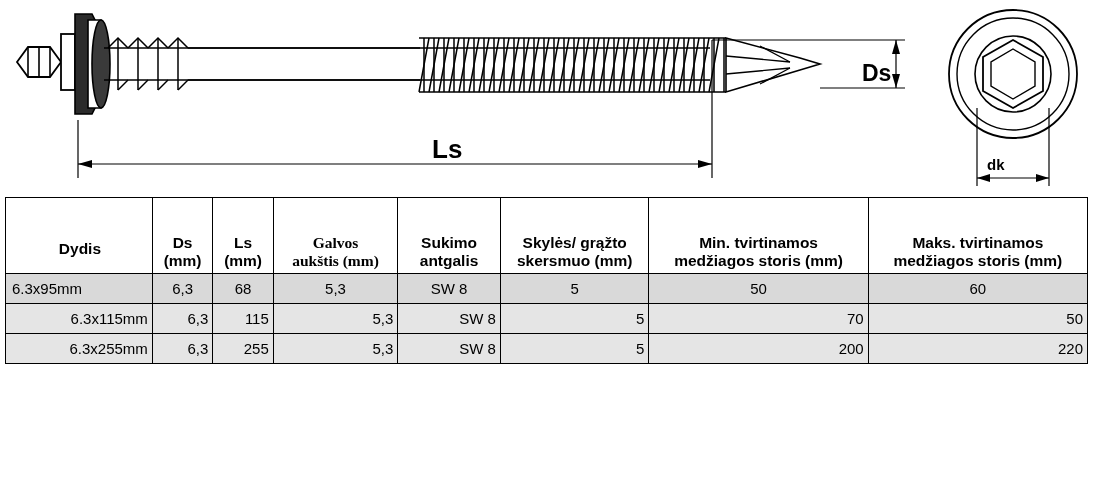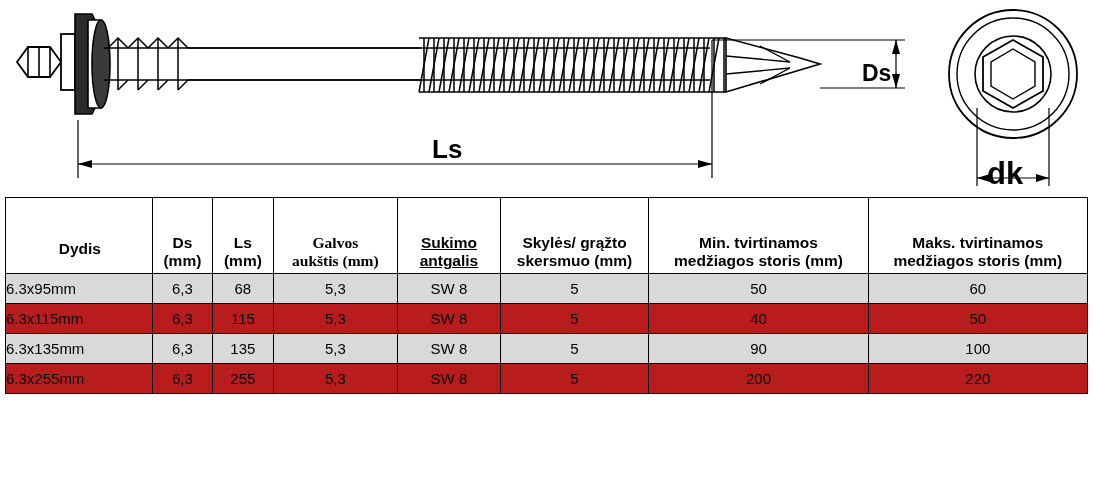--- a/index.html
+++ b/index.html
@@ -43,21 +43,21 @@
     font-size: 26px;
   }
   #label-ds {
     left: 862px;
     top: 60px;
     font-size: 23px;
   }
   #label-dk {
     left: 987px;
     top: 156px;
-    font-size: 31px;
+    font-size: 15px;
   }
 
   
   #spec-table {
     position: absolute;
     left: 5px;
     top: 197px;
     width: 1083px;
     border-collapse: collapse;
     font-size: 15px;
@@ -84,33 +84,34 @@
     text-align: center;
     padding-bottom: 3px;
   }
   #spec-table tbody td {
     height: 25px;
     text-align: center;
     font-size: 15px;
   }
   #spec-table tbody td.col-size {
     text-align: left;
-    padding-left: 0;
+    padding-left: 6px;
   }
   #spec-table tbody tr.odd td {
     background: #d9d9d9;
   }
   #spec-table tbody tr.even td {
-    background: #b91c1c;
+    background: #e5e5e5;
+    text-align: right;
   }
   .w-size { width: 138px; }
   .w-ds   { width: 52px; }
   .w-ls   { width: 52px; }
   .w-head { width: 118px; font-family: Liberation Serif, serif; }
-  .w-drv  { width: 95px; text-decoration: underline; }
+  .w-drv  { width: 95px; }
   .w-hole { width: 142px; }
   .w-min  { width: 215px; }
   .w-max  { width: 215px; }
 </style>
 </head>
 <body>
 
 <div id="page">
 
   <div id="drawing">
@@ -262,32 +263,22 @@
         <td>50</td>
         <td>60</td>
       </tr>
       <tr class="even">
         <td class="col-size">6.3x115mm</td>
         <td>6,3</td>
         <td>115</td>
         <td>5,3</td>
         <td>SW 8</td>
         <td>5</td>
-        <td>40</td>
+        <td>70</td>
         <td>50</td>
-      </tr>
-      <tr class="odd">
-        <td class="col-size">6.3x135mm</td>
-        <td>6,3</td>
-        <td>135</td>
-        <td>5,3</td>
-        <td>SW 8</td>
-        <td>5</td>
-        <td>90</td>
-        <td>100</td>
       </tr>
       <tr class="even">
         <td class="col-size">6.3x255mm</td>
         <td>6,3</td>
         <td>255</td>
         <td>5,3</td>
         <td>SW 8</td>
         <td>5</td>
         <td>200</td>
         <td>220</td>

